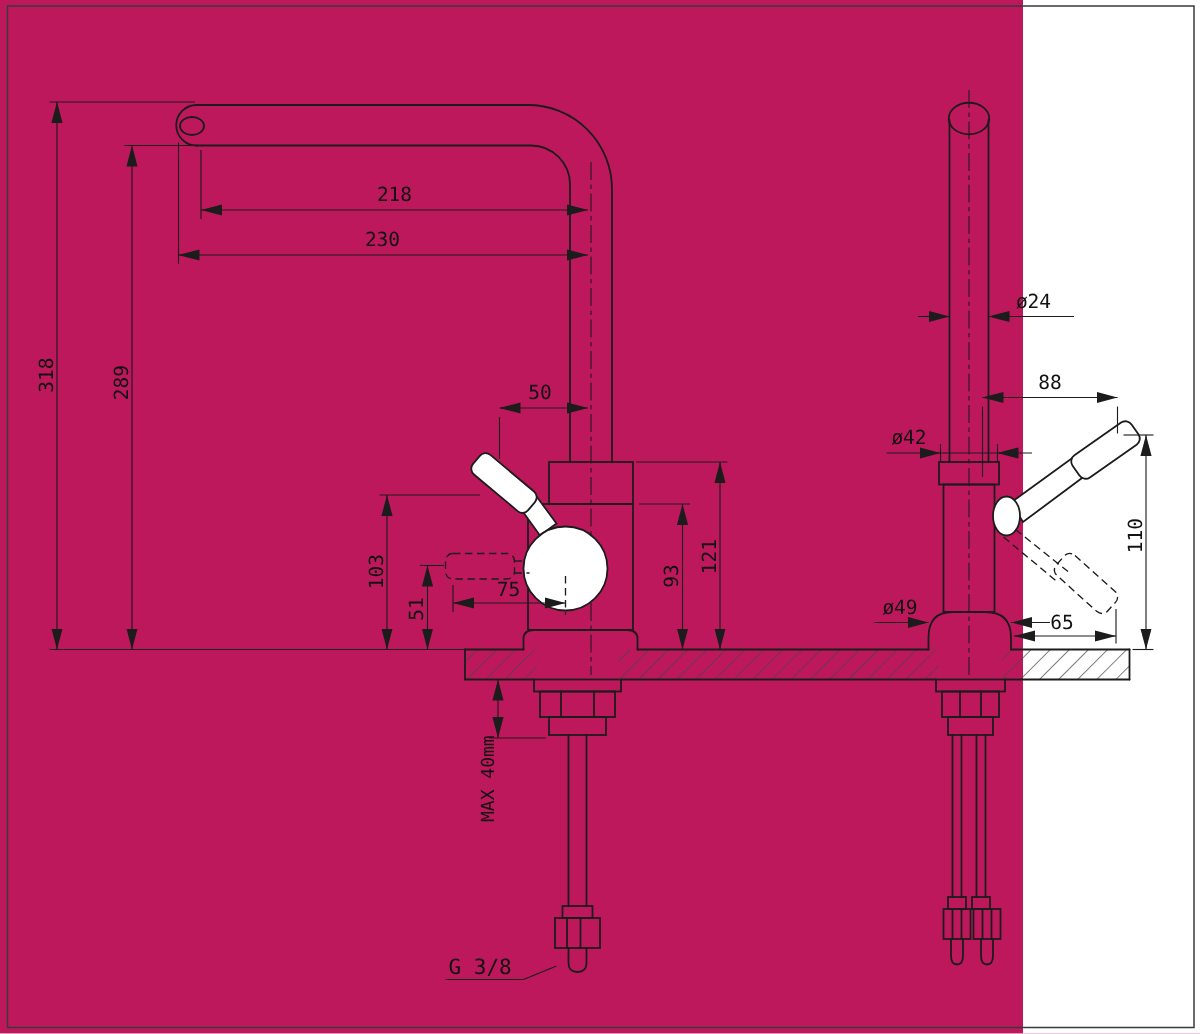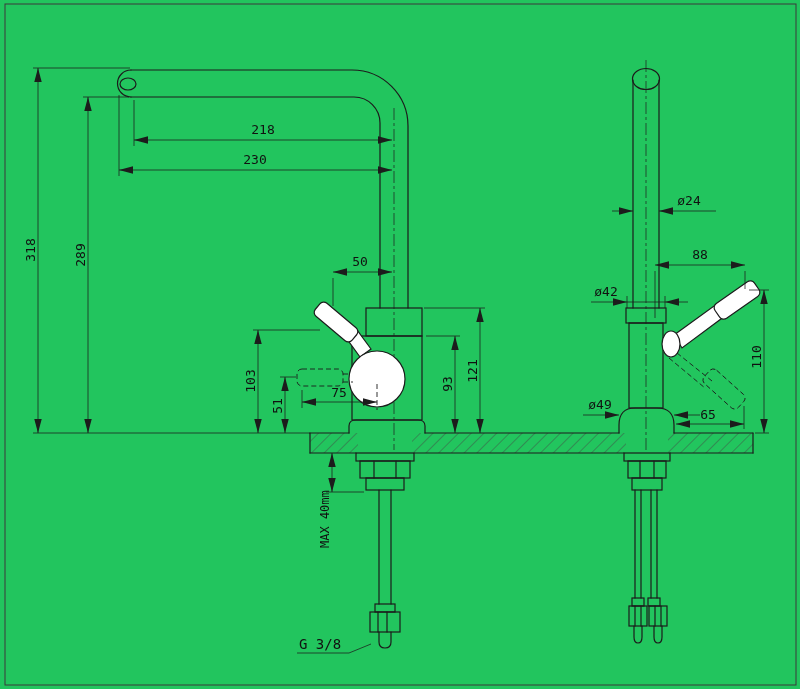--- a/index.html
+++ b/index.html
@@ -1,16 +1,16 @@
 <!DOCTYPE html>
 <html><head>
 <meta charset="utf-8">
 <style>
   html,body { margin:0; padding:0; background:#ffffff; }
-  .page { width:800px; height:689px; background:#22c55e; position:relative; }
+  .page { width:682px; height:689px; background:#be185d; position:relative; }
   svg { display:block; }
   .o   { stroke:#1c1c1c; stroke-width:1.2; fill:none; stroke-linecap:round; }
   .of  { stroke:#1c1c1c; stroke-width:1.2; fill:#ffffff; stroke-linecap:round; }
   .t   { stroke:#1c1c1c; stroke-width:0.75; fill:none; }
   .cl  { stroke:#1c1c1c; stroke-width:0.7; fill:none; stroke-dasharray:12 3 3 3; }
   .dash{ stroke:#1c1c1c; stroke-width:0.9; fill:none; stroke-dasharray:5 3; }
   .d   { font-family:"DejaVu Sans Mono","Liberation Mono",monospace; font-size:13px; fill:#111; text-anchor:middle; }
   .s   { text-anchor:start; }
   .sm  { font-size:12px; }
   .lg  { font-size:14px; }

